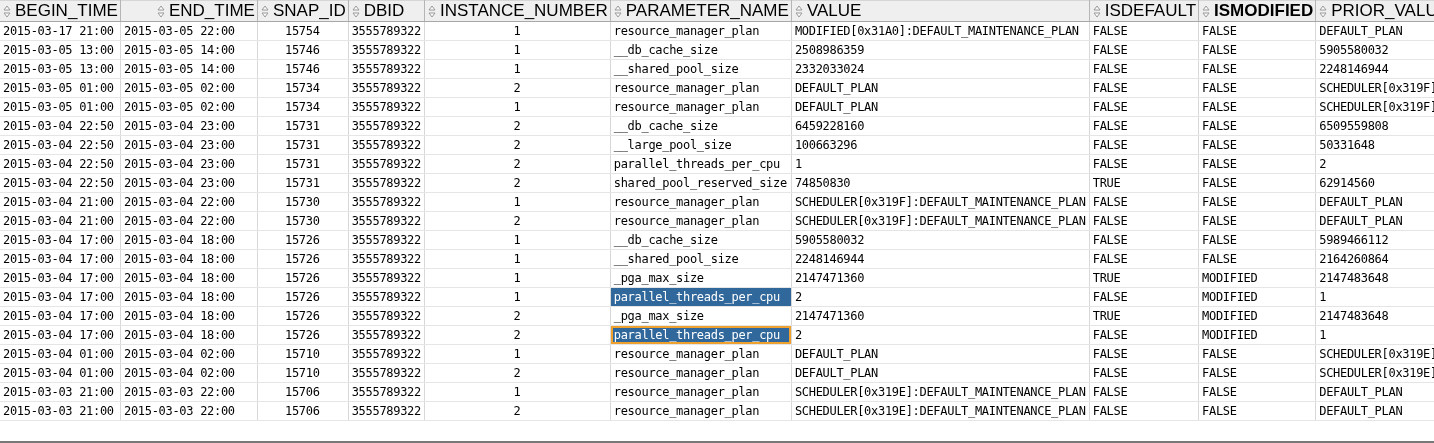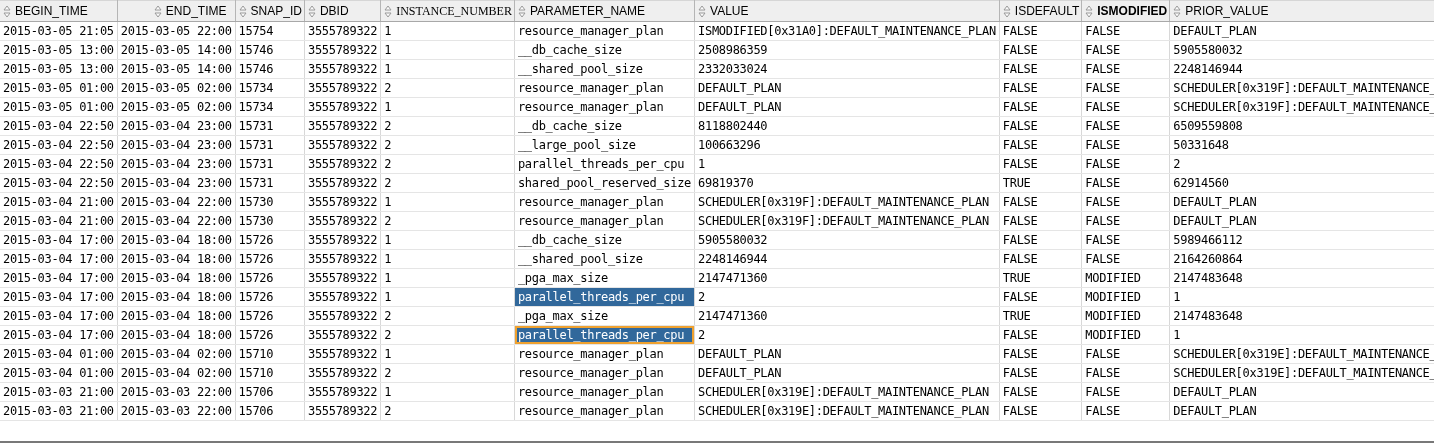--- a/index.html
+++ b/index.html
@@ -20,41 +20,41 @@
     letter-spacing: -0.3px;
     color: #000000;
   }
   table.results th {
     height: 21px;
     background: #efefef;
     border-top: 1px solid #d6d6d6;
     border-right: 1px solid #b5b5b5;
     border-bottom: 1px solid #a8a8a8;
     font-family: "Liberation Sans", sans-serif;
-    font-size: 12px;
+    font-size: 17px;
     font-weight: normal;
     letter-spacing: 0;
     text-align: left;
     padding: 0 2px 0 3px;
     white-space: nowrap;
     overflow: hidden;
     cursor: default;
   }
   table.results th .hdr-inner { display: flex; align-items: center; gap: 4px; }
   .sort-icon { flex: 0 0 auto; display: inline-flex; }
   table.results td {
     height: 19px;
     border-right: 1px solid #d8d8d8;
     border-bottom: 1px solid #e5e5e5;
     padding: 0 3px;
     white-space: nowrap;
     overflow: hidden;
     cursor: default;
   }
-  table.results td.align-right { text-align: left; padding-right: 4px; }
+  table.results td.align-right { text-align: center; padding-right: 4px; }
   table.results td.selected { background: #31689b; color: #ffffff; }
   table.results td.focused  { box-shadow: inset 0 0 0 2px #efa12f; }
 </style>
 </head>
 <body>
 
 <div class="grid-wrap">
   <table class="results">
     <thead>
       <tr id="header-row">
@@ -95,21 +95,21 @@
             <div class="hdr-inner">
               <span class="sort-icon">
                 <svg width="8" height="13" viewBox="0 0 8 13">
                   <path d="M4 1 L7 5 H1 Z" fill="#fbfbfb" stroke="#9a9a9a" stroke-width="1"></path>
                   <path d="M4 12 L1 8 H7 Z" fill="#fbfbfb" stroke="#9a9a9a" stroke-width="1"></path>
                 </svg>
               </span>
               <span>DBID</span>
             </div>
           </th>
-          <th style="width: 125px; font-family: Liberation Serif, serif;">
+          <th style="width: 125px;">
             <div class="hdr-inner">
               <span class="sort-icon">
                 <svg width="8" height="13" viewBox="0 0 8 13">
                   <path d="M4 1 L7 5 H1 Z" fill="#fbfbfb" stroke="#9a9a9a" stroke-width="1"></path>
                   <path d="M4 12 L1 8 H7 Z" fill="#fbfbfb" stroke="#9a9a9a" stroke-width="1"></path>
                 </svg>
               </span>
               <span>INSTANCE_NUMBER</span>
             </div>
           </th>
@@ -165,27 +165,27 @@
                   <path d="M4 12 L1 8 H7 Z" fill="#fbfbfb" stroke="#9a9a9a" stroke-width="1"></path>
                 </svg>
               </span>
               <span>PRIOR_VALUE</span>
             </div>
           </th>
         </tr>
     </thead>
     <tbody id="body-rows">
         <tr>
-          <td>2015-03-05 21:05</td>
+          <td>2015-03-17 21:00</td>
           <td>2015-03-05 22:00</td>
           <td class="align-right">15754</td>
           <td>3555789322</td>
           <td class="align-right">1</td>
           <td>resource_manager_plan</td>
-          <td>ISMODIFIED[0x31A0]:DEFAULT_MAINTENANCE_PLAN</td>
+          <td>MODIFIED[0x31A0]:DEFAULT_MAINTENANCE_PLAN</td>
           <td>FALSE</td>
           <td>FALSE</td>
           <td>DEFAULT_PLAN</td>
         </tr>
         <tr>
           <td>2015-03-05 13:00</td>
           <td>2015-03-05 14:00</td>
           <td class="align-right">15746</td>
           <td>3555789322</td>
           <td class="align-right">1</td>
@@ -231,21 +231,21 @@
           <td>FALSE</td>
           <td>SCHEDULER[0x319F]:DEFAULT_MAINTENANCE_PLAN</td>
         </tr>
         <tr>
           <td>2015-03-04 22:50</td>
           <td>2015-03-04 23:00</td>
           <td class="align-right">15731</td>
           <td>3555789322</td>
           <td class="align-right">2</td>
           <td>__db_cache_size</td>
-          <td>8118802440</td>
+          <td>6459228160</td>
           <td>FALSE</td>
           <td>FALSE</td>
           <td>6509559808</td>
         </tr>
         <tr>
           <td>2015-03-04 22:50</td>
           <td>2015-03-04 23:00</td>
           <td class="align-right">15731</td>
           <td>3555789322</td>
           <td class="align-right">2</td>
@@ -267,21 +267,21 @@
           <td>FALSE</td>
           <td>2</td>
         </tr>
         <tr>
           <td>2015-03-04 22:50</td>
           <td>2015-03-04 23:00</td>
           <td class="align-right">15731</td>
           <td>3555789322</td>
           <td class="align-right">2</td>
           <td>shared_pool_reserved_size</td>
-          <td>69819370</td>
+          <td>74850830</td>
           <td>TRUE</td>
           <td>FALSE</td>
           <td>62914560</td>
         </tr>
         <tr>
           <td>2015-03-04 21:00</td>
           <td>2015-03-04 22:00</td>
           <td class="align-right">15730</td>
           <td>3555789322</td>
           <td class="align-right">1</td>

